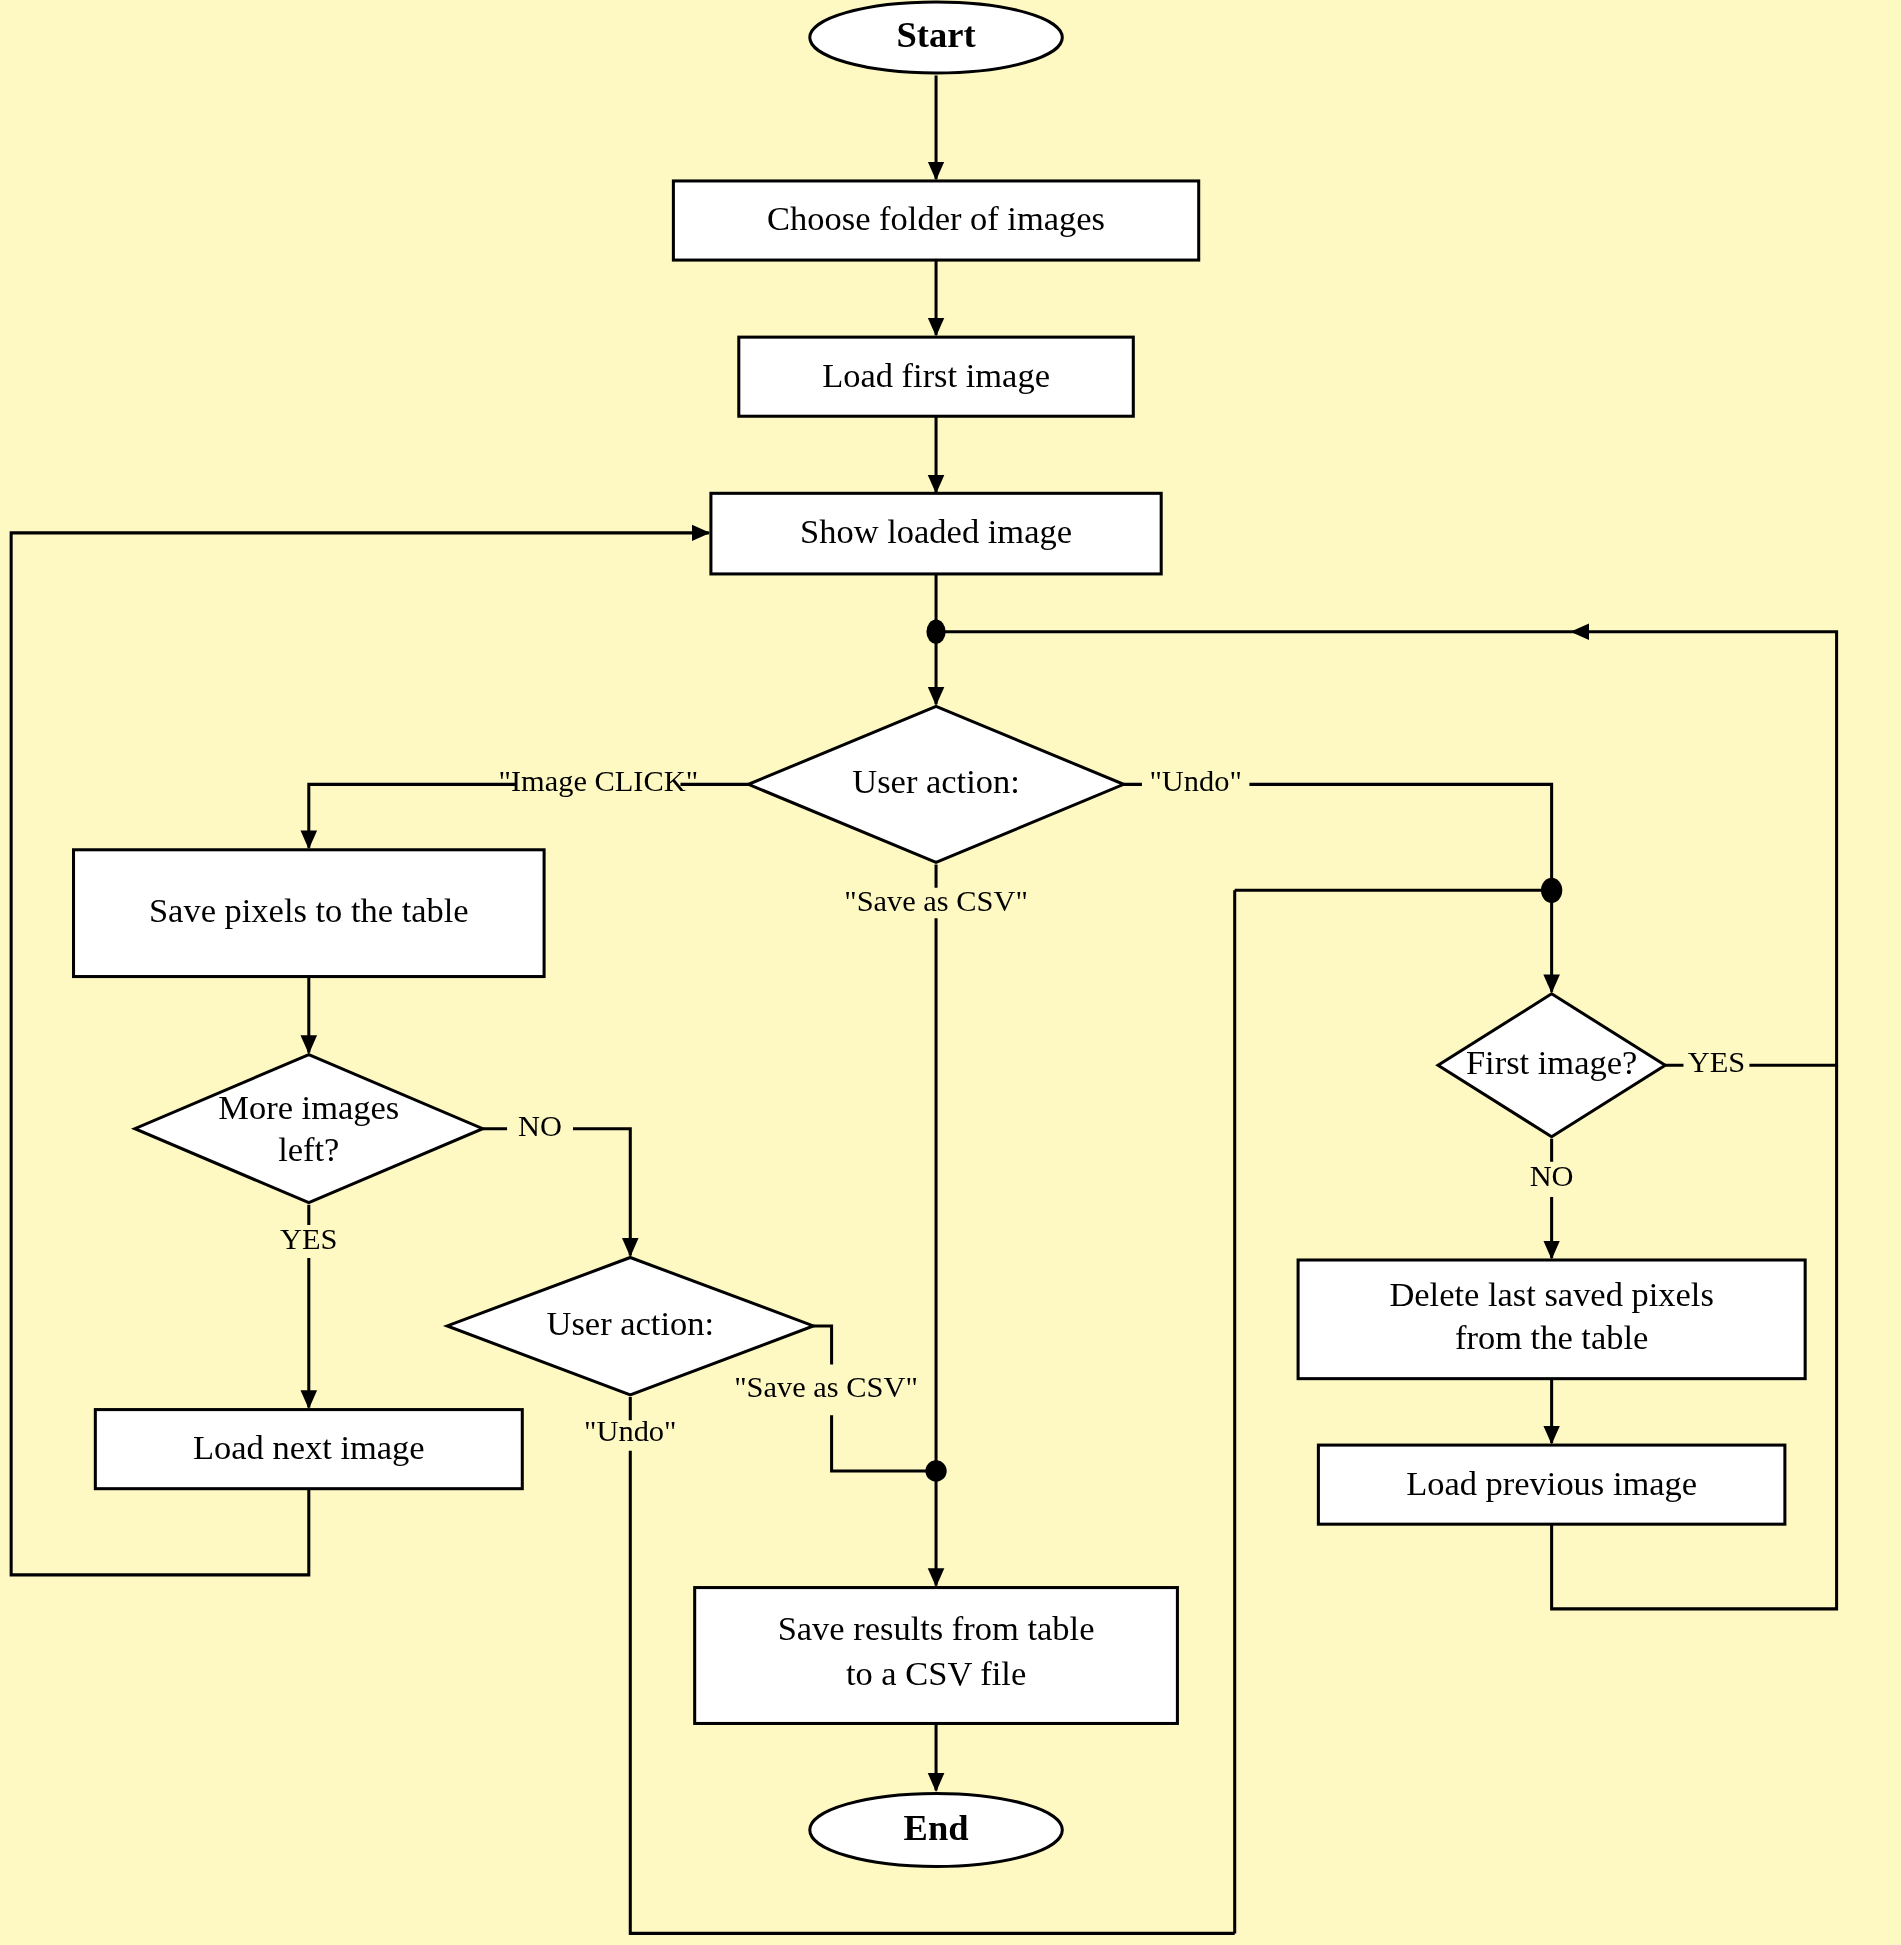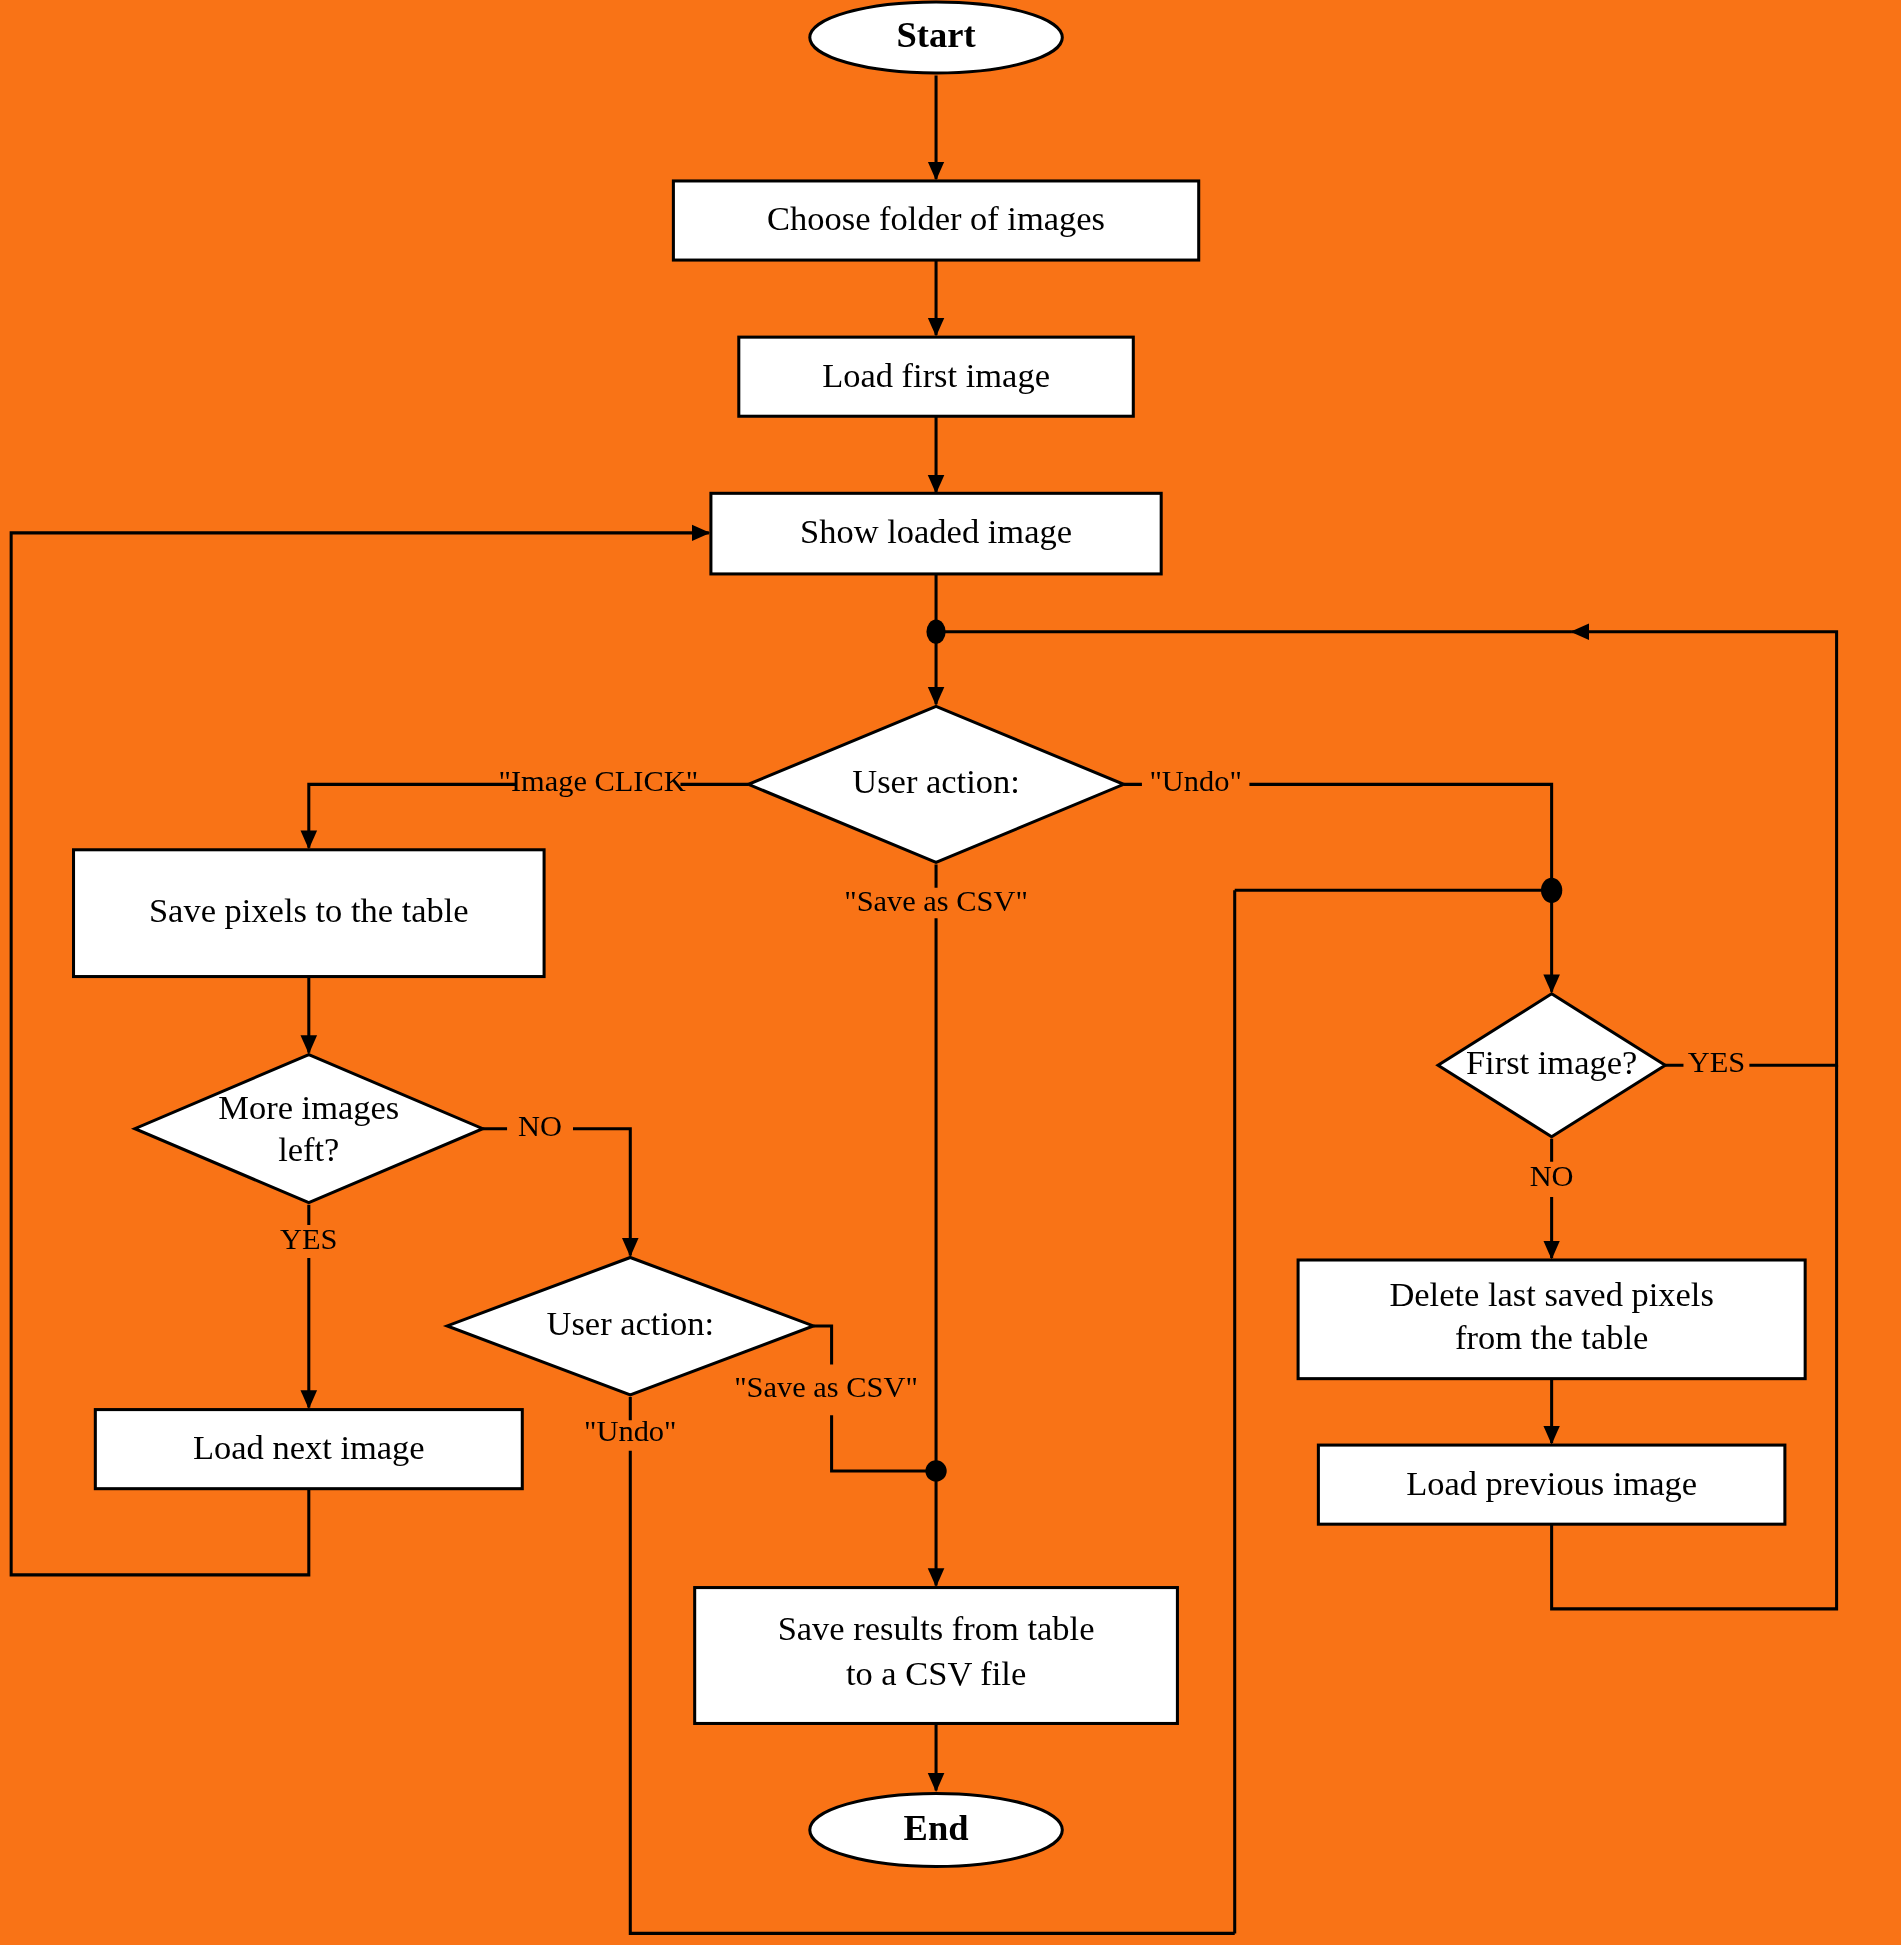--- a/index.html
+++ b/index.html
@@ -4,21 +4,21 @@
 <style>
   html, body {
     margin: 0;
     padding: 0;
     background: #ffffff;
   }
   #flow-root {
     position: relative;
     width: 1901px;
     height: 1946px;
-    background: #f97316;
+    background: #fef9c3;
     font-family: "Liberation Serif", "DejaVu Serif", serif;
   }
   svg#flow-svg {
     position: absolute;
     top: 0; left: 0;
     width: 1901px;
     height: 1946px;
     display: block;
   }
   .node-shape {

